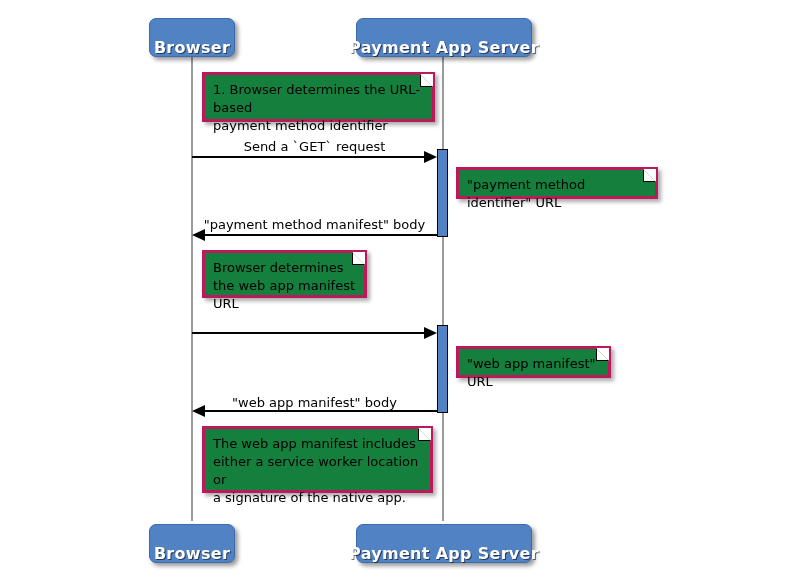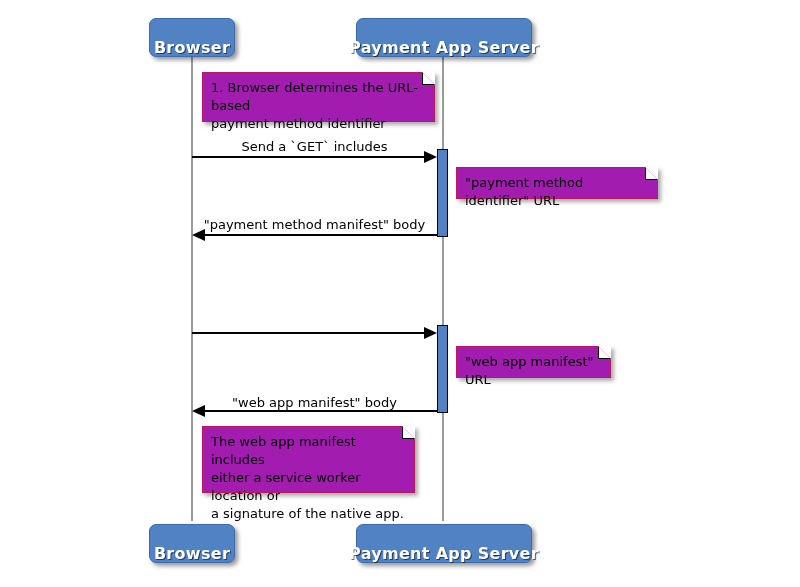--- a/index.html
+++ b/index.html
@@ -80,22 +80,22 @@
     position: absolute;
     font-size: 13px;
     color: #000000;
     white-space: nowrap;
     text-align: center;
   }
 
   
   .note {
     position: absolute;
-    background: #a21caf;
-    border: 1px solid #be185d;
+    background: #15803d;
+    border: 3px solid #be185d;
     box-sizing: border-box;
     box-shadow: 3px 3px 4px rgba(0,0,0,0.33);
   }
   .note .note-text {
     position: absolute;
     left: 8px;
     top: 6px;
     right: 6px;
     font-size: 13px;
     line-height: 18px;
@@ -149,49 +149,55 @@
   <div class="activation" style="left:437px; top:149px; height:88px;"></div>
   <div class="activation" style="left:437px; top:325px; height:88px;"></div>
 
   <div class="note" style="left:202px; top:72px; width:233px; height:50px;">
     <div class="fold-cut"></div>
     <div class="fold" style="clip-path: polygon(0 0, 100% 100%, 0 100%);"></div>
     <div class="note-text">1. Browser determines the URL-based
 payment method identifier</div>
   </div>
 
-  <div class="msg-label" style="left:192px; top:139px; width:245px;">Send a `GET` includes</div>
+  <div class="msg-label" style="left:192px; top:139px; width:245px;">Send a `GET` request</div>
   <div class="msg-line" style="left:192px; top:156px; width:237px;"></div>
   <div class="arrowhead right" style="left:424px; top:151px;"></div>
 
   <div class="note" style="left:456px; top:167px; width:202px; height:32px;">
     <div class="fold-cut"></div>
     <div class="fold" style="clip-path: polygon(0 0, 100% 100%, 0 100%);"></div>
     <div class="note-text">"payment method identifier" URL</div>
   </div>
 
   <div class="msg-label" style="left:192px; top:217px; width:245px;">"payment method manifest" body</div>
   <div class="msg-line" style="left:197px; top:234px; width:240px;"></div>
   <div class="arrowhead left" style="left:192px; top:229px;"></div>
 
+  <div class="note" style="left:202px; top:250px; width:165px; height:48px;">
+    <div class="fold-cut"></div>
+    <div class="fold" style="clip-path: polygon(0 0, 100% 100%, 0 100%);"></div>
+    <div class="note-text">Browser determines
+the web app manifest URL</div>
+  </div>
 
   <div class="msg-line" style="left:192px; top:332px; width:237px;"></div>
   <div class="arrowhead right" style="left:424px; top:327px;"></div>
 
   <div class="note" style="left:456px; top:346px; width:155px; height:32px;">
     <div class="fold-cut"></div>
     <div class="fold" style="clip-path: polygon(0 0, 100% 100%, 0 100%);"></div>
     <div class="note-text">"web app manifest" URL</div>
   </div>
 
   <div class="msg-label" style="left:192px; top:395px; width:245px;">"web app manifest" body</div>
   <div class="msg-line" style="left:197px; top:410px; width:240px;"></div>
   <div class="arrowhead left" style="left:192px; top:405px;"></div>
 
-  <div class="note" style="left:202px; top:426px; width:213px; height:67px;">
+  <div class="note" style="left:202px; top:426px; width:231px; height:67px;">
     <div class="fold-cut"></div>
     <div class="fold" style="clip-path: polygon(0 0, 100% 100%, 0 100%);"></div>
     <div class="note-text">The web app manifest includes
 either a service worker location or
 a signature of the native app.</div>
   </div>
 
 </div>
 
 </body></html>

